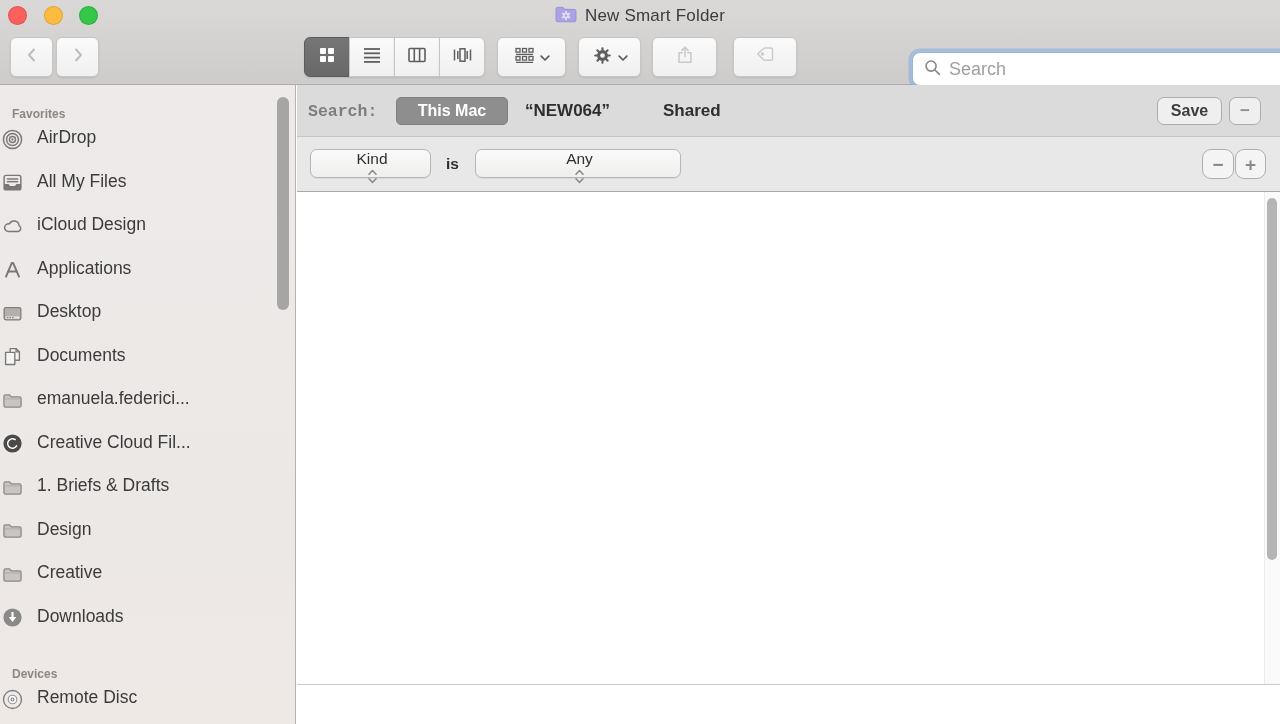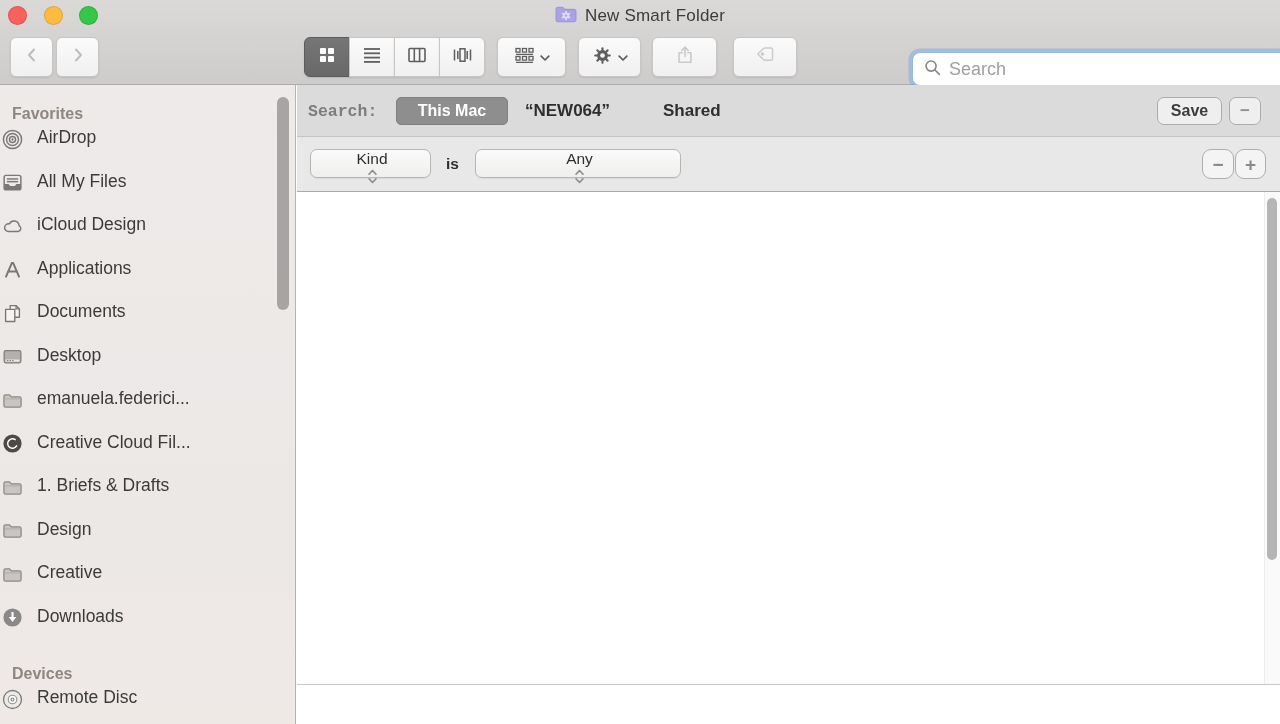--- a/index.html
+++ b/index.html
@@ -42,21 +42,21 @@
     border:1px solid #97b7dc; border-radius:8px; box-shadow:0 0 0 3.5px rgba(130,173,224,.55);
     display:flex; align-items:center; padding:0 10px; gap:7px;margin-top:12px; }
   .search input { border:none; outline:none; flex:1; font-size:18px; color:#3a3a3a; background:transparent;
     font-family:"Liberation Sans", sans-serif; }
   .search input::placeholder { color:#9f9f9f; }
 
   
   .sidebar { position:absolute; top:85px; left:0; width:296px; bottom:0;
     background:linear-gradient(180deg,#edeae9 0%,#ece8e6 70%,#efe9e6 100%);
     border-right:1px solid #b5b3b2; overflow:hidden; }
-  .sb-header { margin:18px 0 2px 12px; font-size:16px; font-weight:700; color:#8e8781; height:22px;
+  .sb-header { margin:18px 0 2px 12px; font-size:12px; font-weight:700; color:#8e8781; height:22px;
     display:flex; align-items:center; }
   .sb-header.devices { margin-top:14px; }
   .sb-row { height:43.5px; display:flex; cursor:default; }
   .sb-icon { width:24px; height:24px; display:flex; align-items:center; justify-content:center;
     color:#7a7877; flex:none; }
   .sb-label { margin-left:13px; font-size:17.5px; color:#3b3b3b; white-space:nowrap; }
   .sb-thumb { position:absolute; top:12px; right:6px; width:12px; height:213px;
     background:#a7a5a4; border-radius:6px; }
 
   
@@ -296,40 +296,40 @@
         <svg width="23" height="23" viewBox="0 0 22 22" fill="none" stroke="currentColor" stroke-width="1.9" stroke-linecap="round" stroke-linejoin="round">
           <path d="M4.8,17.8 L10.3,4.8 H11.7 L17.2,17.8"></path>
           <line x1="6.9" y1="12.8" x2="15.1" y2="12.8"></line>
         </svg>
       </span>
       <span class="sb-label">Applications</span>
     </div>
 
     <div class="sb-row">
       <span class="sb-icon">
-        <svg width="23" height="23" viewBox="0 0 22 22" fill="#f6f4f3" stroke="currentColor" stroke-width="1.3" stroke-linejoin="round">
-          <path d="M8.8,3.4 H14.4 L17.6,6.6 V14.6 H8.8 Z"></path>
-          <path d="M14.4,3.4 V6.6 H17.6" fill="none"></path>
-          <rect x="4.4" y="7" width="8.8" height="11.6"></rect>
-        </svg>
-      </span>
-      <span class="sb-label">Documents</span>
-    </div>
-
-    <div class="sb-row">
-      <span class="sb-icon">
         <svg width="23" height="23" viewBox="0 0 22 22">
           <rect x="3" y="5.4" width="16" height="11.6" rx="1.6" fill="#b3b0ae" stroke="#807d7b" stroke-width="1.2"></rect>
           <rect x="4.3" y="13.9" width="13.4" height="2" fill="#eceae8"></rect>
           <rect x="5.6" y="14.4" width="1.5" height="1" fill="#807d7b"></rect>
           <rect x="8.1" y="14.4" width="1.5" height="1" fill="#807d7b"></rect>
           <rect x="10.6" y="14.4" width="1.5" height="1" fill="#807d7b"></rect>
         </svg>
       </span>
       <span class="sb-label">Desktop</span>
+    </div>
+
+    <div class="sb-row">
+      <span class="sb-icon">
+        <svg width="23" height="23" viewBox="0 0 22 22" fill="#f6f4f3" stroke="currentColor" stroke-width="1.3" stroke-linejoin="round">
+          <path d="M8.8,3.4 H14.4 L17.6,6.6 V14.6 H8.8 Z"></path>
+          <path d="M14.4,3.4 V6.6 H17.6" fill="none"></path>
+          <rect x="4.4" y="7" width="8.8" height="11.6"></rect>
+        </svg>
+      </span>
+      <span class="sb-label">Documents</span>
     </div>
 
     <div class="sb-row">
       <span class="sb-icon">
         <svg width="23" height="23" viewBox="0 0 22 22">
           <path d="M2.8,7.2 Q2.8,5.7 4.3,5.7 H8.2 L9.8,7.6 H17.7 Q19.2,7.6 19.2,9.1 V15.8 Q19.2,17.3 17.7,17.3 H4.3 Q2.8,17.3 2.8,15.8 Z" fill="#c9c5c2" stroke="#8b8886" stroke-width="1.2"></path>
           <line x1="2.8" y1="9.5" x2="19.2" y2="9.5" stroke="#aaa6a3" stroke-width="0.8"></line>
         </svg>
       </span>
       <span class="sb-label">emanuela.federici...</span>

